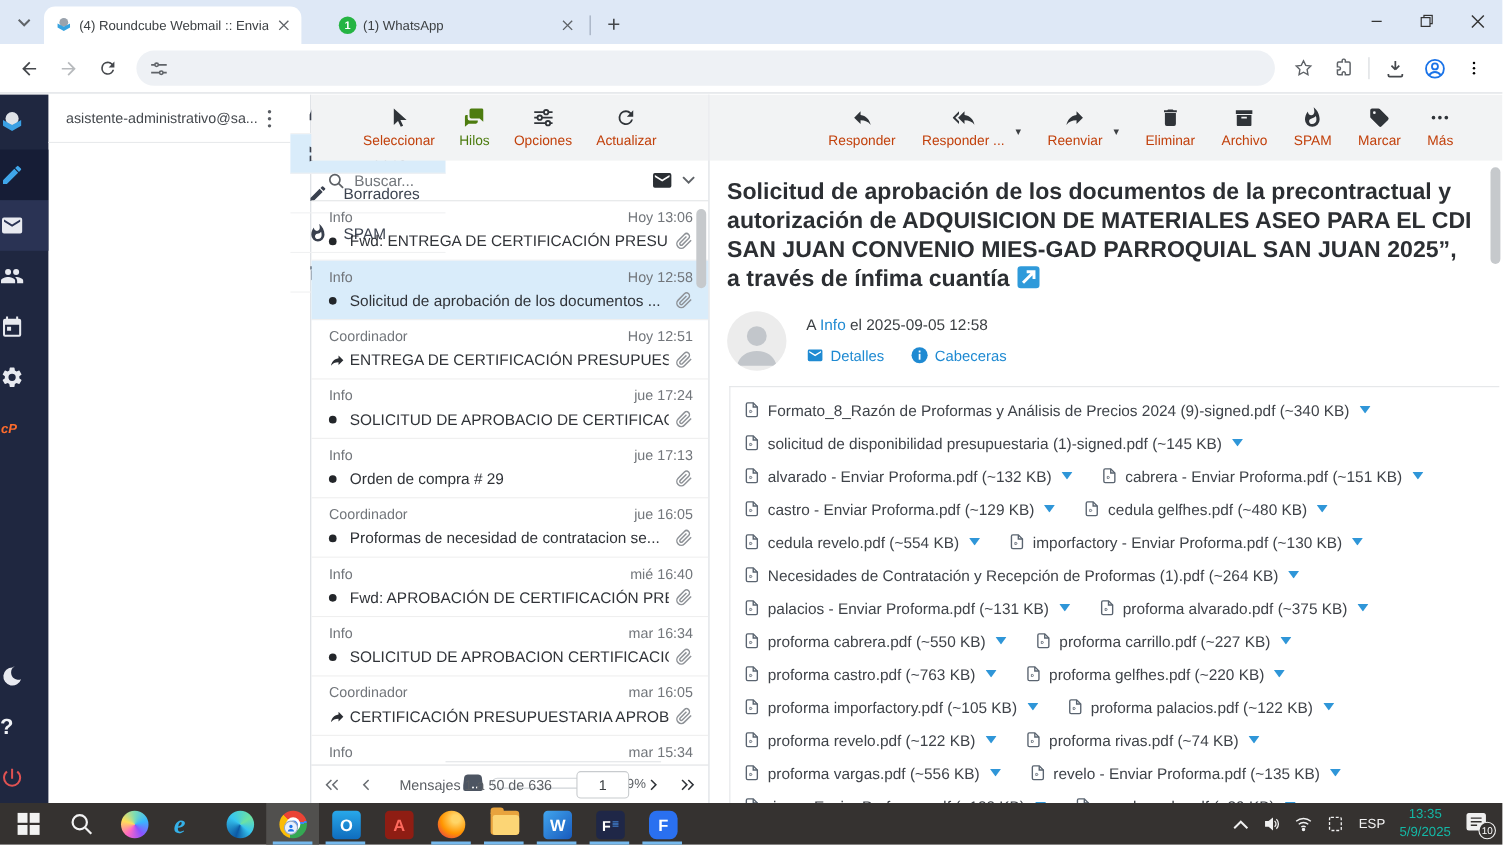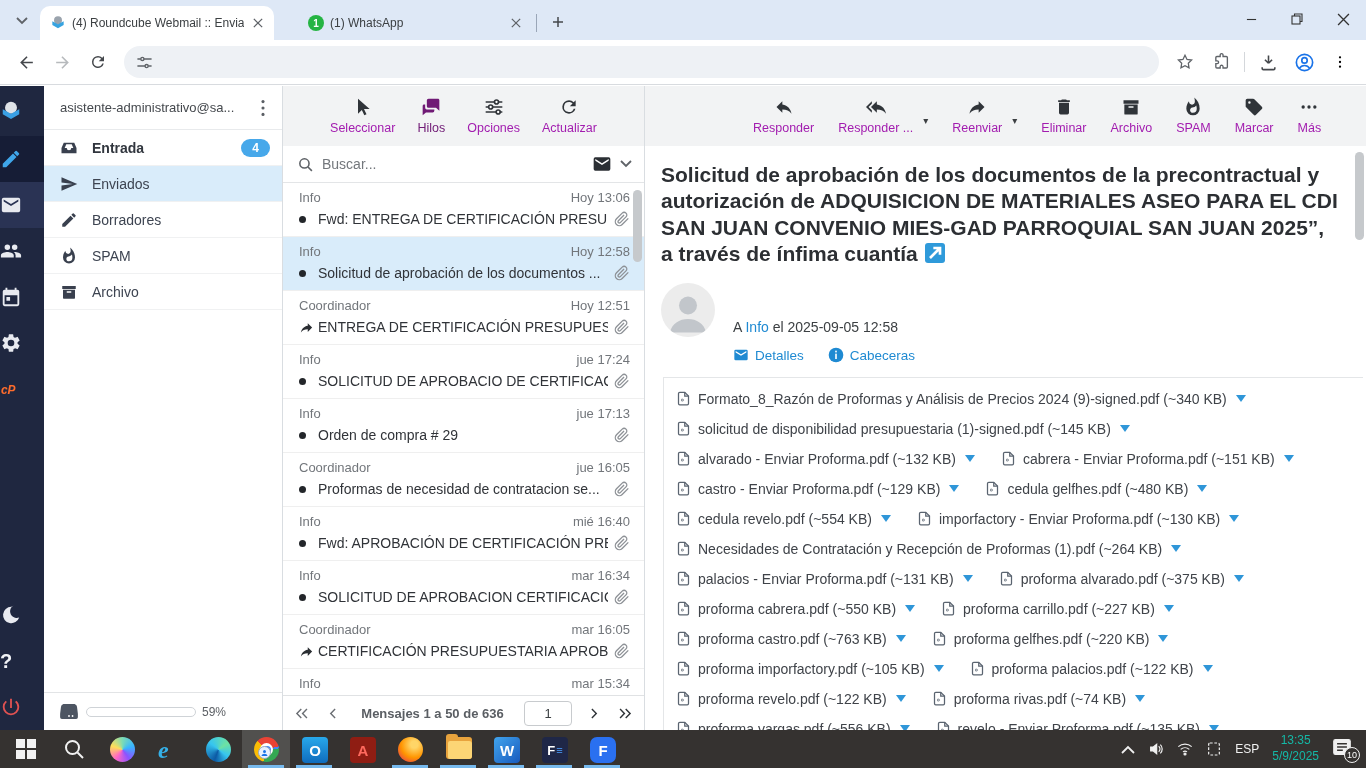--- a/index.html
+++ b/index.html
@@ -33,41 +33,41 @@
   .rail { width:44px; background:#1f2740; display:flex; flex-direction:column; align-items:center; flex:0 0 44px; }
   .rail-btn { width:44px; height:46px; display:flex; align-items:center; justify-content:flex-start; color:#e8eaf0; }
   .rail-btn.logo { height:50px; }
   .rail-btn.compose { background:#161d36; color:#3fa6ea; }
   .rail-btn.sel { background:#2a3354; }
   .rail-btn .i { width:22px; height:22px; }
   .rail-spacer { flex:1; }
   .rail-btn.power { color:#e05252; }
   .rail-btn.help { font-size:20px; font-weight:bold; color:#f0f2f6; }
 
-  .folders { width:239px; flex:0 0 239px; border-right:1px solid #d9dde1; display:flex; flex-direction:column; }
+  .folders { width:239px; flex:0 0 239px; border-right:1px solid #d9dde1; display:flex; }
   .acct { height:44px; display:flex; align-items:center; padding:0 8px 0 16px; border-bottom:1px solid #e8eaec; }
   .acct-label { flex:1; font-size:13px; color:#44484d; white-space:nowrap; overflow:hidden; }
   .acct-menu { width:22px; height:22px; color:#5a5e64; }
   .folder-item { height:36px; display:flex; align-items:center; padding:0 12px 0 16px; border-bottom:1px solid #f0f1f2; color:#3d4656; }
   .folder-item.sel { background:#d9ecfa; }
   .fi-icon { width:18px; height:18px; margin-right:14px; color:#39404e; }
   .fi-label { font-size:14px; color:#3d4451; flex:1; }
   .folder-item.bold .fi-label { font-weight:bold; color:#31363e; }
   .badge { background:#47a8ea; color:#fff; font-size:12px; font-weight:bold; border-radius:10px; padding:2px 11px; }
   .quota { margin-top:auto; height:38px; border-top:1px solid #e2e4e6; display:flex; align-items:center; padding:0 14px; gap:6px; }
   .quota .i { width:22px; height:16px; color:#4d5562; }
   .qbar { width:110px; height:10px; border:1px solid #cfd3d7; border-radius:5px; background:#fff; overflow:hidden; }
   .qfill { height:100%; background:#7cc3f0; border-radius:5px 0 0 5px; }
   .qtext { font-size:12px; color:#5b5f64; }
 
   .listcol { width:362px; flex:0 0 362px; border-right:1px solid #d9dde1; display:flex; flex-direction:column; position:relative; }
   .toolbar { height:60px; background:#f2f3f4; display:flex; align-items:center; justify-content:center; gap:22px; flex:0 0 60px; }
-  .tb-btn { display:flex; flex-direction:column; align-items:center; gap:4px; font-size:12.5px; color:#a21caf; }
+  .tb-btn { display:flex; flex-direction:column; align-items:center; gap:4px; font-size:12.5px; color:#c2410c; }
   .tb-btn .i { width:20px; height:20px; color:#303439; }
-  .tb-btn.disabled, .tb-btn.disabled .i { color:#701a75; }
+  .tb-btn.disabled, .tb-btn.disabled .i { color:#4d7c0f; }
   .tb-caret { font-size:10px; color:#3c3f42; align-self:flex-end; margin:0 0 20px -14px; }
   .searchrow { height:37px; flex:0 0 37px; display:flex; align-items:center; padding:0 12px 0 14px; border-bottom:1px solid #e3e5e7; gap:8px; }
   .searchrow .i.mag { width:17px; height:17px; color:#5d6166; }
   .searchrow input { border:none; outline:none; background:transparent; flex:1; font-size:14px; color:#202124; font-family:"Liberation Sans",sans-serif; }
   .searchrow input::placeholder { color:#73777c; }
   .searchrow .i.env { width:20px; height:20px; color:#2b2f34; }
   .searchrow .sc { font-size:11px; color:#44484d; }
   .msglist { flex:1; overflow:hidden; }
   .msg-row { height:54px; padding:7px 14px 0 16px; border-bottom:1px solid #efefef; }
   .msg-row.sel { background:#d9ecfa; }
@@ -75,33 +75,33 @@
   .m2 { display:flex; align-items:center; margin-top:6px; }
   .mstat { width:19px; display:flex; align-items:center; }
   .dot { width:7px; height:7px; border-radius:50%; background:#23262a; }
   .fwdic { width:15px; height:15px; color:#2b2e33; }
   .msubj { flex:1; font-size:14px; font-weight:500; color:#303338; white-space:nowrap; overflow:hidden; }
   .mclip { width:16px; height:16px; color:#8d9196; margin-left:6px; flex:0 0 16px; }
   .lscroll { position:absolute; right:2px; top:104px; width:9px; height:72px; background:#c6c9cc; border-radius:5px; }
   .pager { height:35px; flex:0 0 35px; border-top:1px solid #e0e2e4; display:flex; align-items:center; padding:0 10px; gap:14px; }
   .pg-ic { width:17px; height:17px; color:#6a6e73; }
   .pg-ic.dark { color:#2f3338; }
-  .pg-label { flex:1; text-align:center; font-size:13px; color:#5a5e63; font-weight:bold; }
+  .pg-label { flex:1; text-align:center; font-size:13px; color:#5a5e63; font-weight:normal; }
   .pg-input { width:48px; height:25px; border:1px solid #c8cbce; border-radius:4px; text-align:center; font-size:13px; color:#3c4043; font-family:"Liberation Sans",sans-serif; }
 
   .msgcol { flex:1; display:flex; flex-direction:column; position:relative; overflow:hidden; }
   .msgcol .toolbar { justify-content:flex-start; padding-left:108px; gap:24px; }
   .content { padding:16px 26px 0 16px; overflow:hidden; flex:1; }
   .subject { font-size:21px; font-weight:bold; color:#2c2f33; line-height:1.25; max-width:692px; }
   .extlink { display:inline-flex; width:20px; height:20px; background:#2f9ada; border-radius:3px; color:#fff; font-size:13px; align-items:center; justify-content:center; vertical-align:-2px; margin-left:7px; }
   .fromrow { display:flex; margin-top:16px; }
   .avatar { width:54px; height:54px; border-radius:50%; background:#ececec; overflow:hidden; flex:0 0 54px; }
   .avatar .i { width:54px; height:54px; color:#c2c6cb; }
   .frominfo { margin-left:18px; padding-top:4px; }
-  .toline { font-size:14px; color:#3c4043;margin-top:32px; }
+  .toline { font-size:14px; color:#3c4043; }
   .toline .lnk { color:#1f8ad2; }
   .metalinks { display:flex; gap:24px; margin-top:12px; font-size:13.5px; color:#1f8ad2; align-items:center; }
   .mlink { display:flex; align-items:center; gap:6px; }
   .mlink .i { width:16px; height:16px; color:#1f8ad2; }
   .attbox { margin-top:14px; margin-left:2px; border-top:1px solid #e4e6e8; border-left:1px solid #e4e6e8; padding:12px 0 12px 12px; width:700px; display:flex; flex-wrap:wrap; column-gap:26px; row-gap:13px; }
   .att { display:flex; align-items:center; gap:7px; font-size:14px; color:#3f4349; white-space:nowrap; }
   .att .doc { width:15px; height:17px; color:#5a6470; flex:0 0 15px; }
   .att .bcaret { width:10px; height:7px; margin-left:2px; }
   .rscroll { position:absolute; right:2px; top:66px; width:9px; height:88px; background:#c6c9cc; border-radius:5px; }
 

